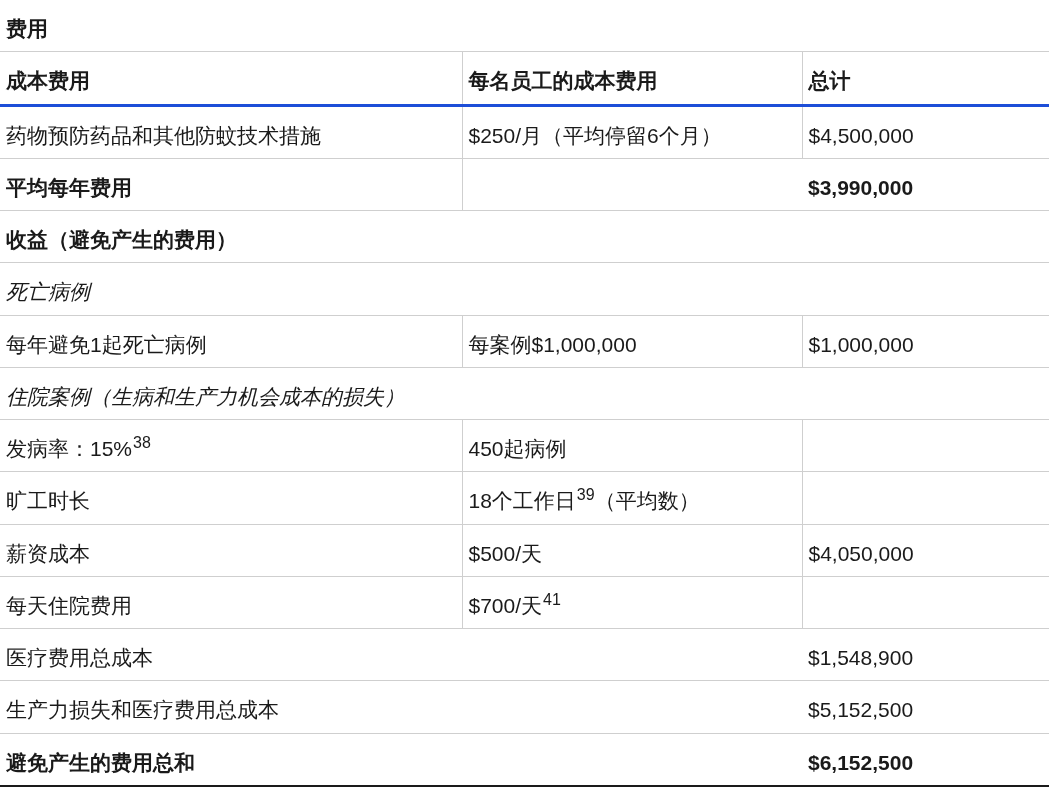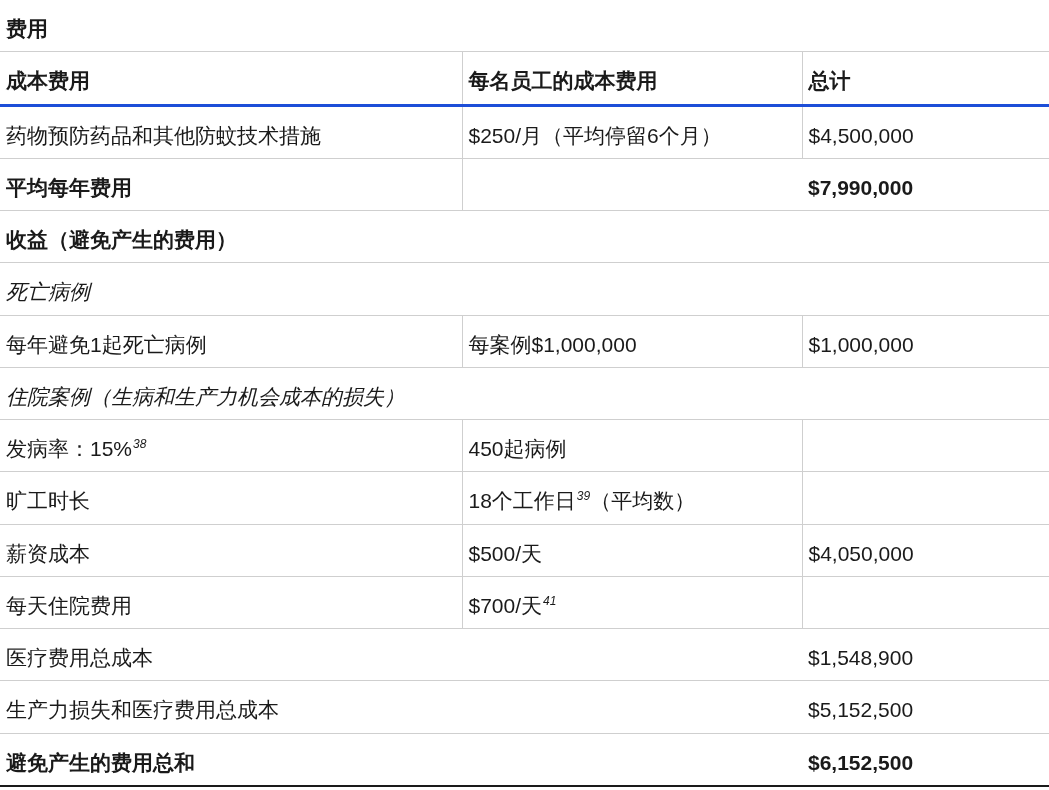--- a/index.html
+++ b/index.html
@@ -54,25 +54,24 @@
   tr.italic-row td {
     font-style: italic;
   }
   tr.thick-bottom td {
     border-bottom: 2px solid #1a1a1a;
   }
   tr.first-row td {
     border-top: none;
   }
   sup {
-    font-size: 12px;
+    font-size: 16px;
     vertical-align: super;
     line-height: 0;
     padding-left: 1px;
-    font-style: italic;
   }
 </style>
 </head>
 <body>
 
 <div class="sheet">
   <table class="cost-table">
     <colgroup>
       <col class="c1">
         <col class="c2">
@@ -93,21 +92,21 @@
 
       <tr>
         <td>药物预防药品和其他防蚊技术措施</td>
         <td class="sep">$250/月（平均停留6个月）</td>
         <td class="sep">$4,500,000</td>
       </tr>
 
       <tr class="bold-row">
         <td>平均每年费用</td>
         <td class="sep"></td>
-        <td>$7,990,000</td>
+        <td>$3,990,000</td>
       </tr>
 
       <tr class="section-title">
         <td colspan="3">收益（避免产生的费用）</td>
       </tr>
 
       <tr class="italic-row">
         <td colspan="3">死亡病例</td>
       </tr>
 

